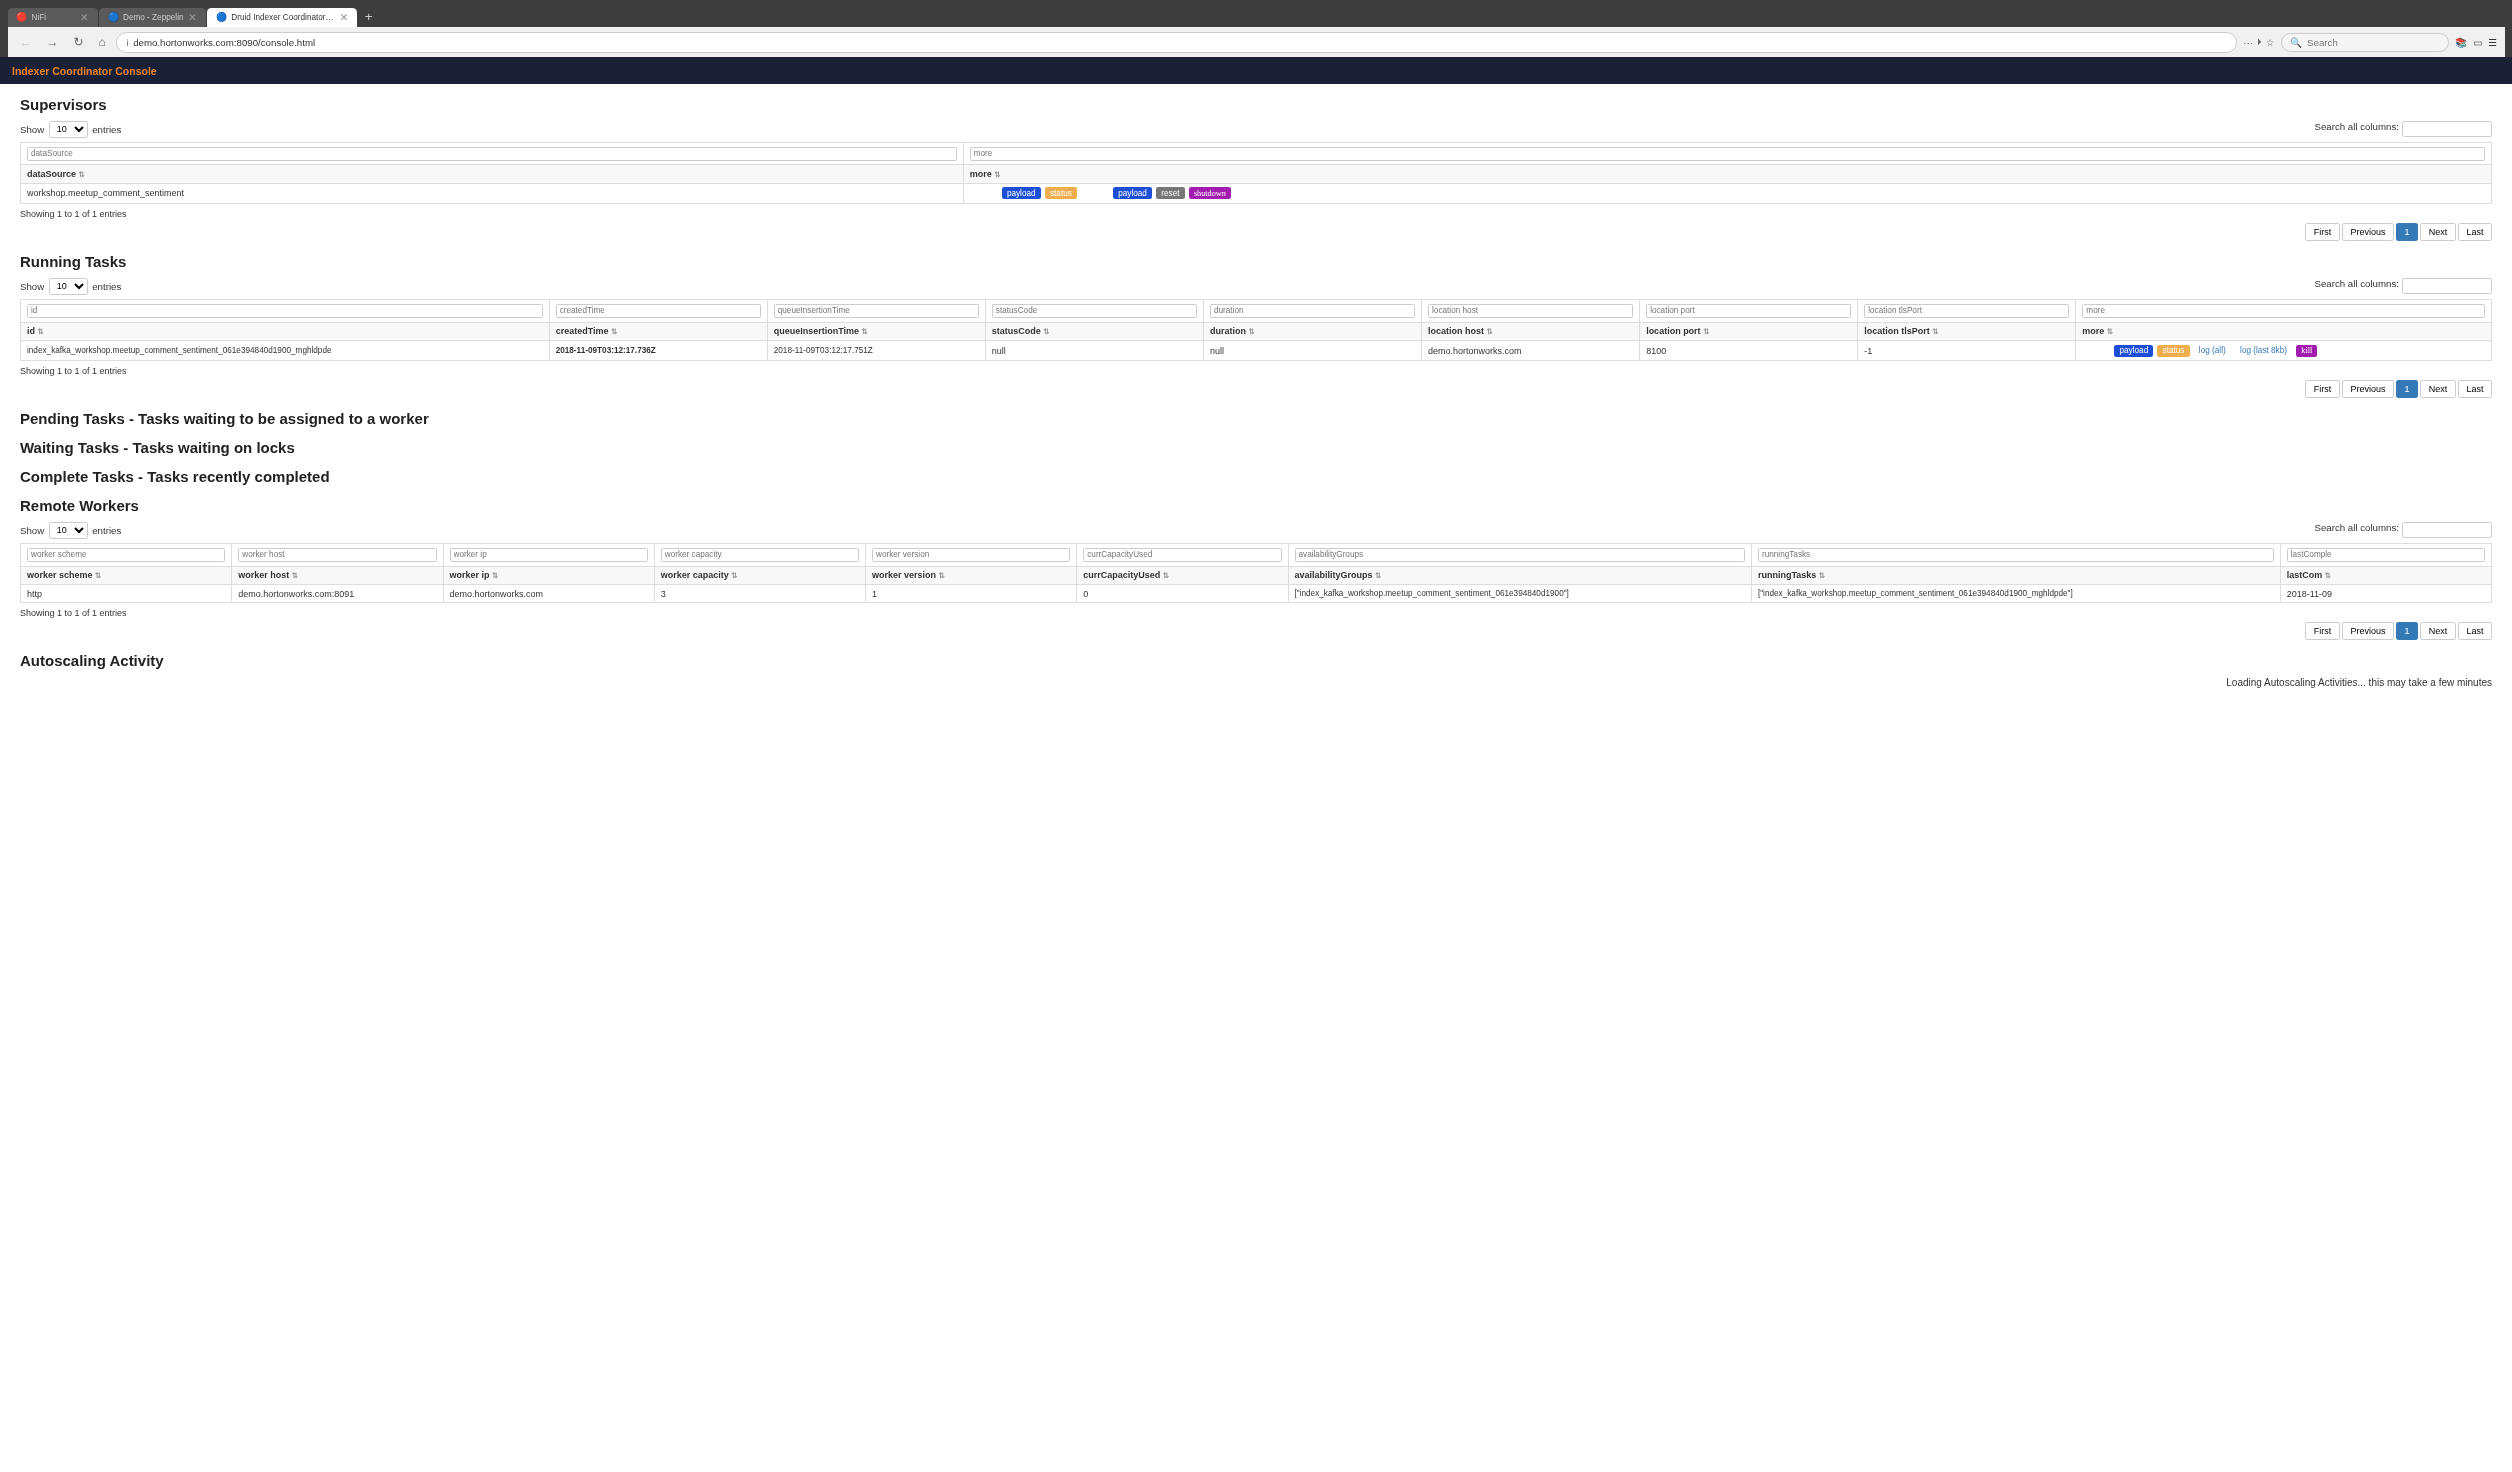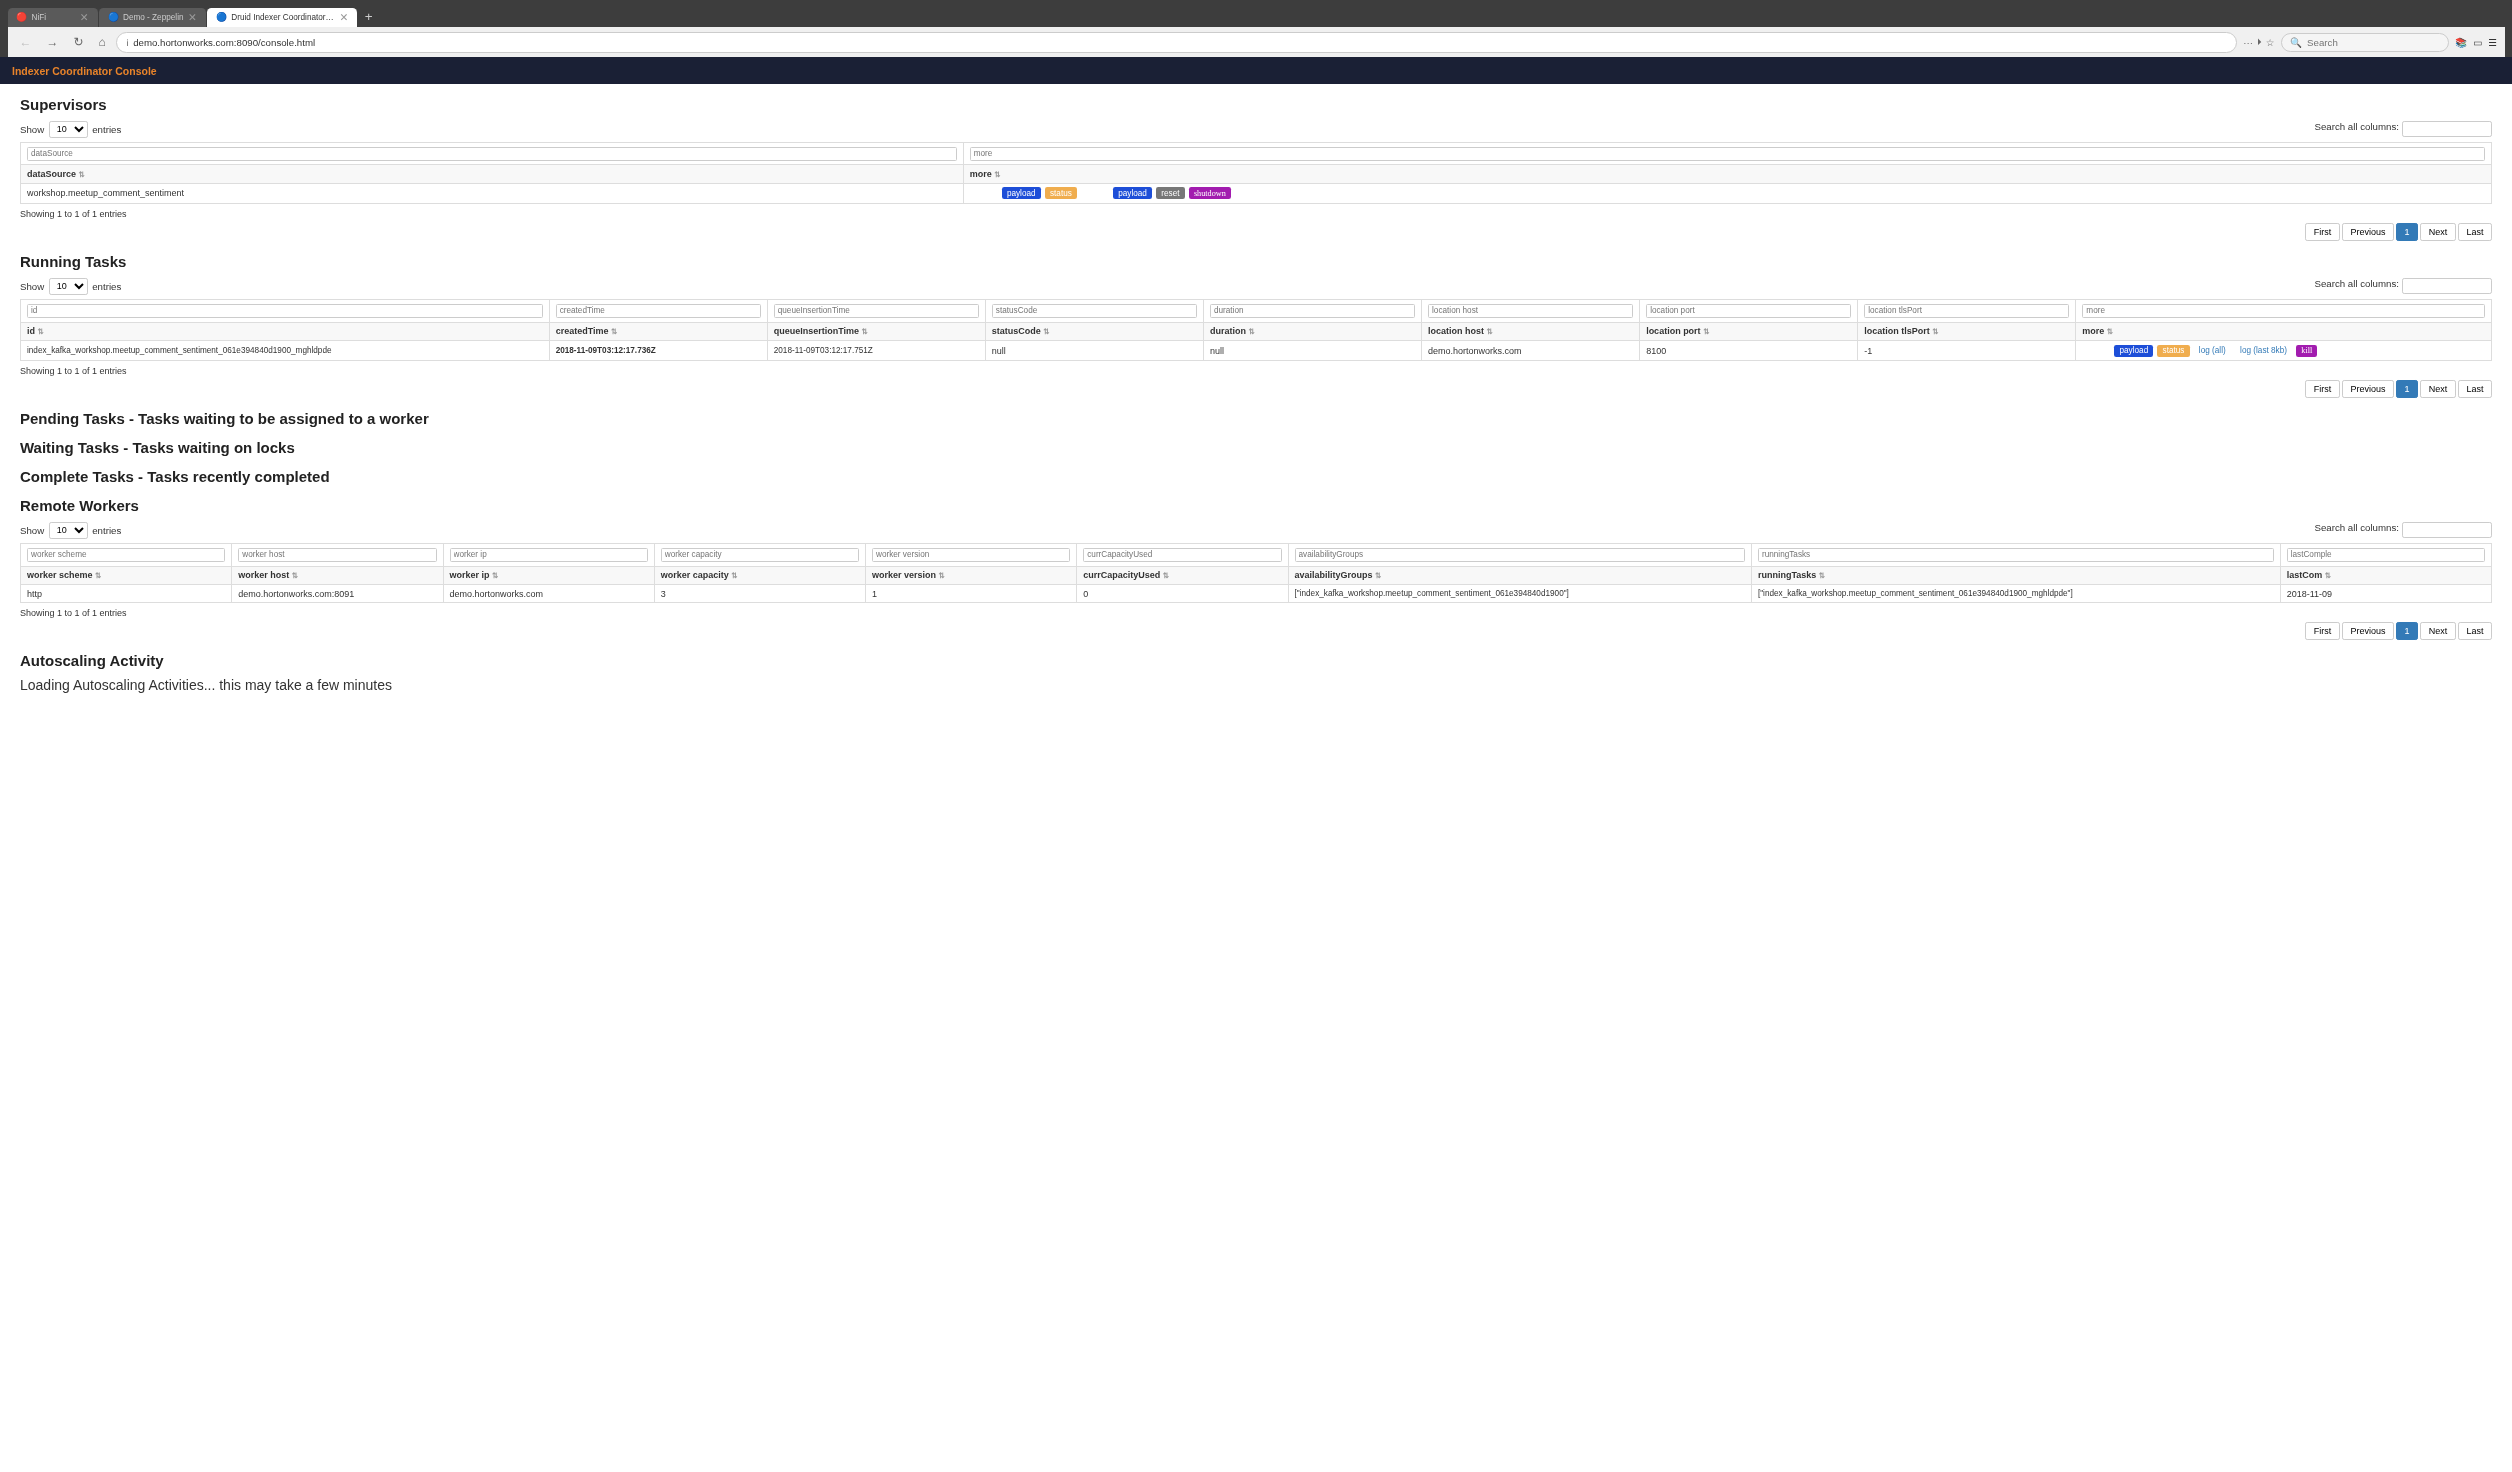--- a/index.html
+++ b/index.html
@@ -215,23 +215,24 @@
       color: #fff;
       border-color: #337ab7;
     }
     .showing-text {
       font-size: 9px;
       color: #333;
       margin-bottom: 4.5px;
     }
 
     .loading-text {
-      font-size: 14px;
+      font-size: 10px;
       color: #333;
       margin-top: 4.5px;
+      text-align: right;
     }
   </style>
 </head>
 <body>
 
 <div class="browser-chrome">
   <div class="browser-tabs">
     <div class="tab">
       <span class="tab-favicon">🔴</span>
       <span class="tab-title">NiFi</span>

